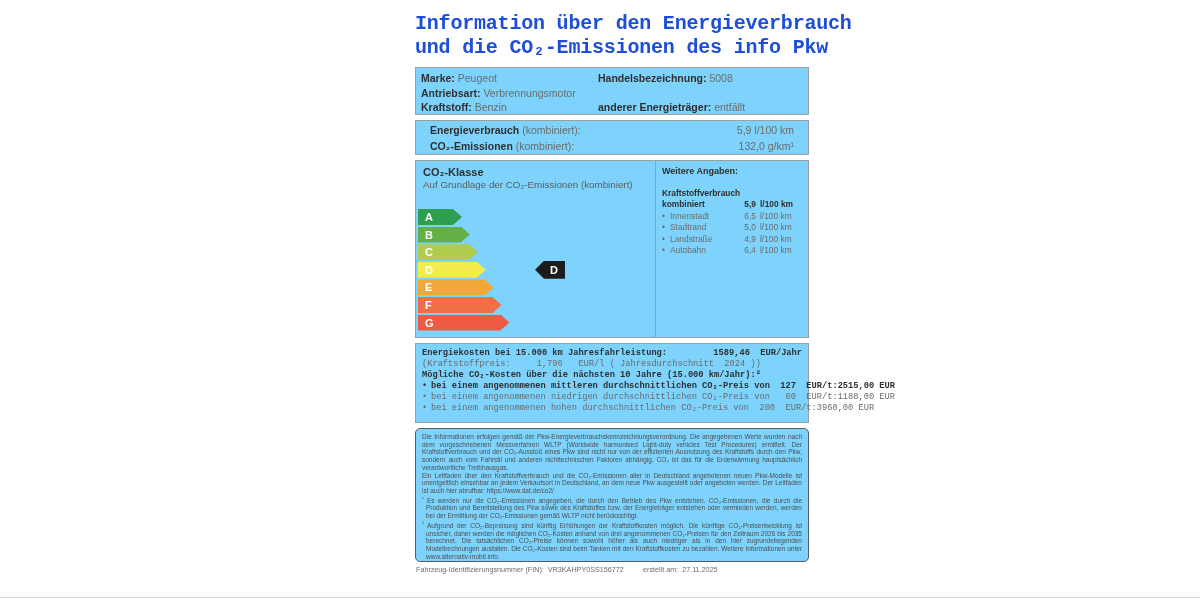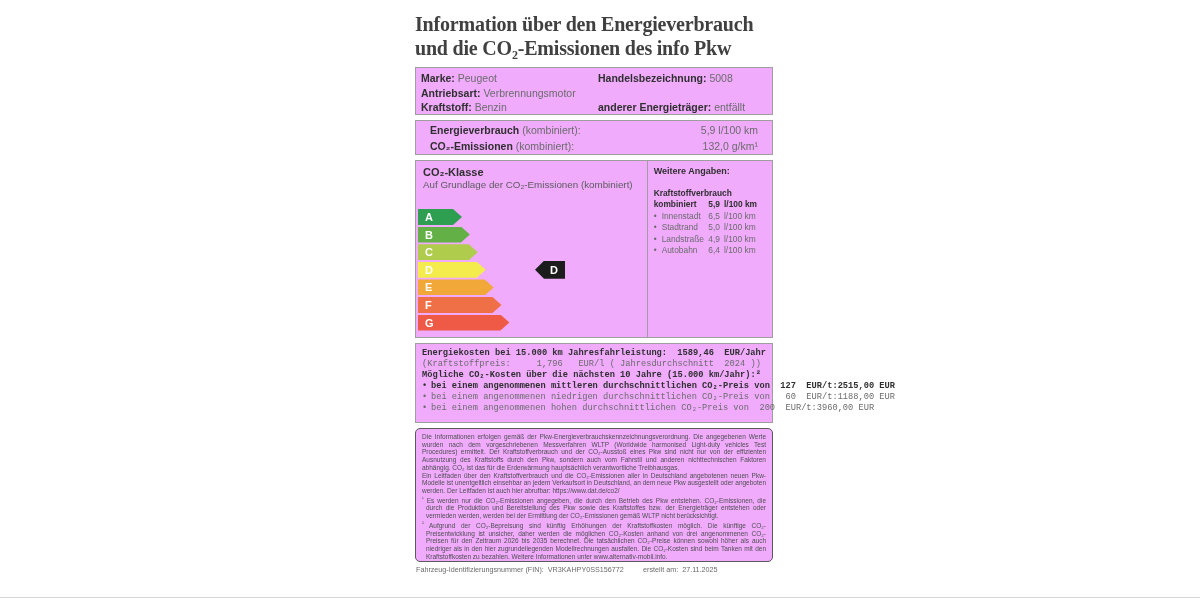--- a/index.html
+++ b/index.html
@@ -2,23 +2,23 @@
 <html><head>
 <meta charset="utf-8">
 <style>
   * { margin:0; padding:0; box-sizing:border-box; }
   html,body { width:1200px; height:600px; background:#ffffff; font-family:"Liberation Sans","DejaVu Sans",sans-serif; }
   body { position:relative; overflow:hidden; }
   body::after { content:""; position:absolute; left:0; right:0; bottom:2px; height:1px; background:#d6d6d6; }
 
   .sheet { position:absolute; left:415px; top:0; width:358px; color:#3a3a38; }
 
-  .title { position:absolute; top:12px; left:0; font-family:Liberation Serif, serif; font-weight:700; font-size:20px; line-height:24px; color:#404040; letter-spacing:-0.2px; white-space:nowrap; }
+  .title { position:absolute; top:12px; left:0; font-family:Liberation Mono, monospace; font-weight:700; font-size:20px; line-height:24px; color:#1d4ed8; letter-spacing:-0.2px; white-space:nowrap; }
 
-  .box { position:absolute; left:0; width:358px; border:1px solid #9e9e9e; background:#f0abfc; }
+  .box { position:absolute; left:0; width:394px; border:1px solid #9e9e9e; background:#7dd3fc; }
 
   
   .box1 { top:67px; height:48px; padding:3px 5px; font-size:10.5px; line-height:14.5px; }
   .box1 .grid { display:grid; grid-template-columns:177px 1fr; }
   .kv b { color:#2f2f2f; font-weight:700; }
   .kv .v { color:#6b6b6b; }
 
   
   .box2 { top:120px; height:35px; padding:2px 14px; font-size:10.5px; line-height:15.5px; }
   .row-split { display:flex; justify-content:space-between; }

